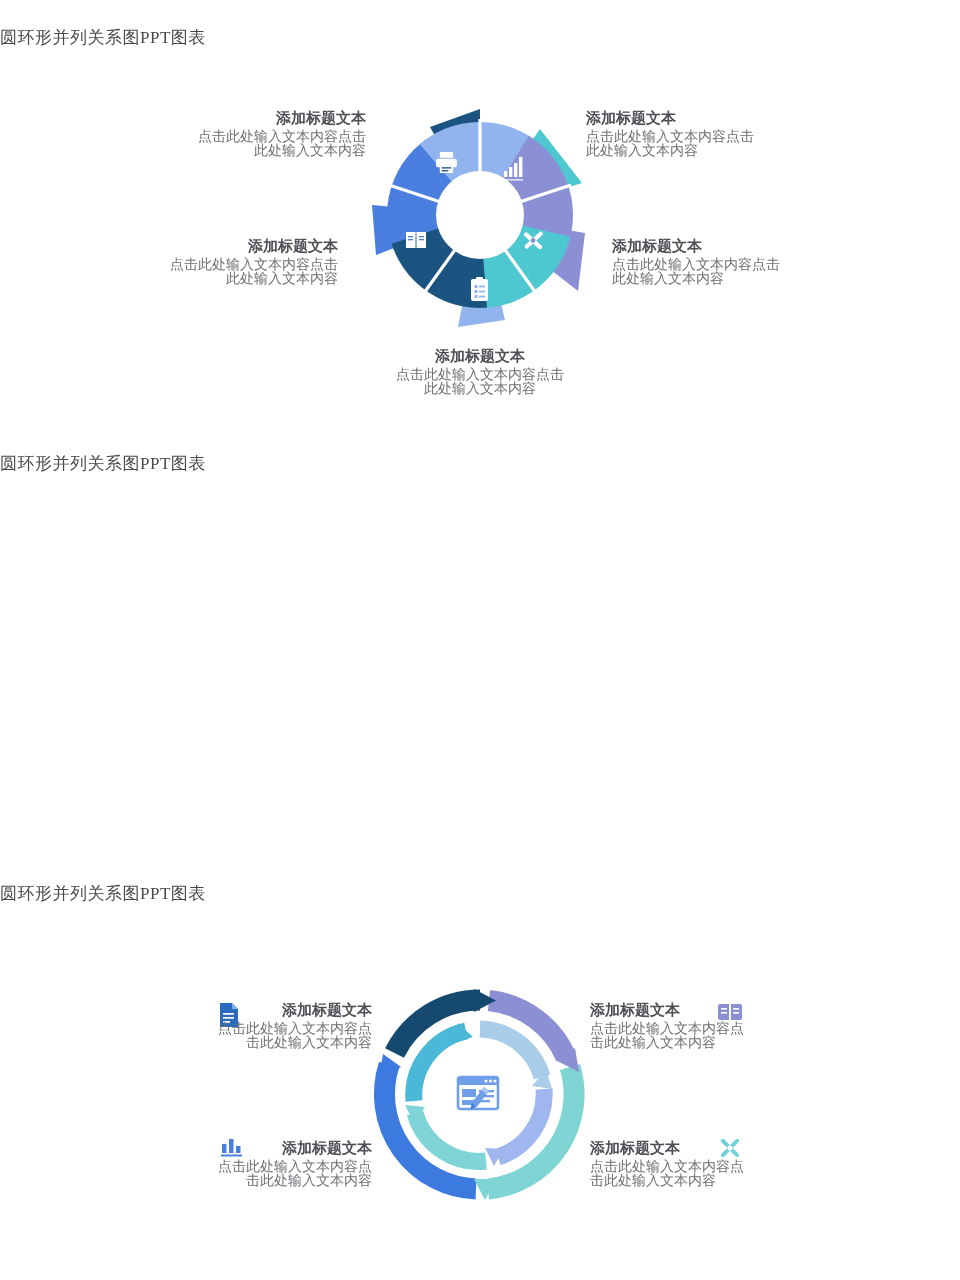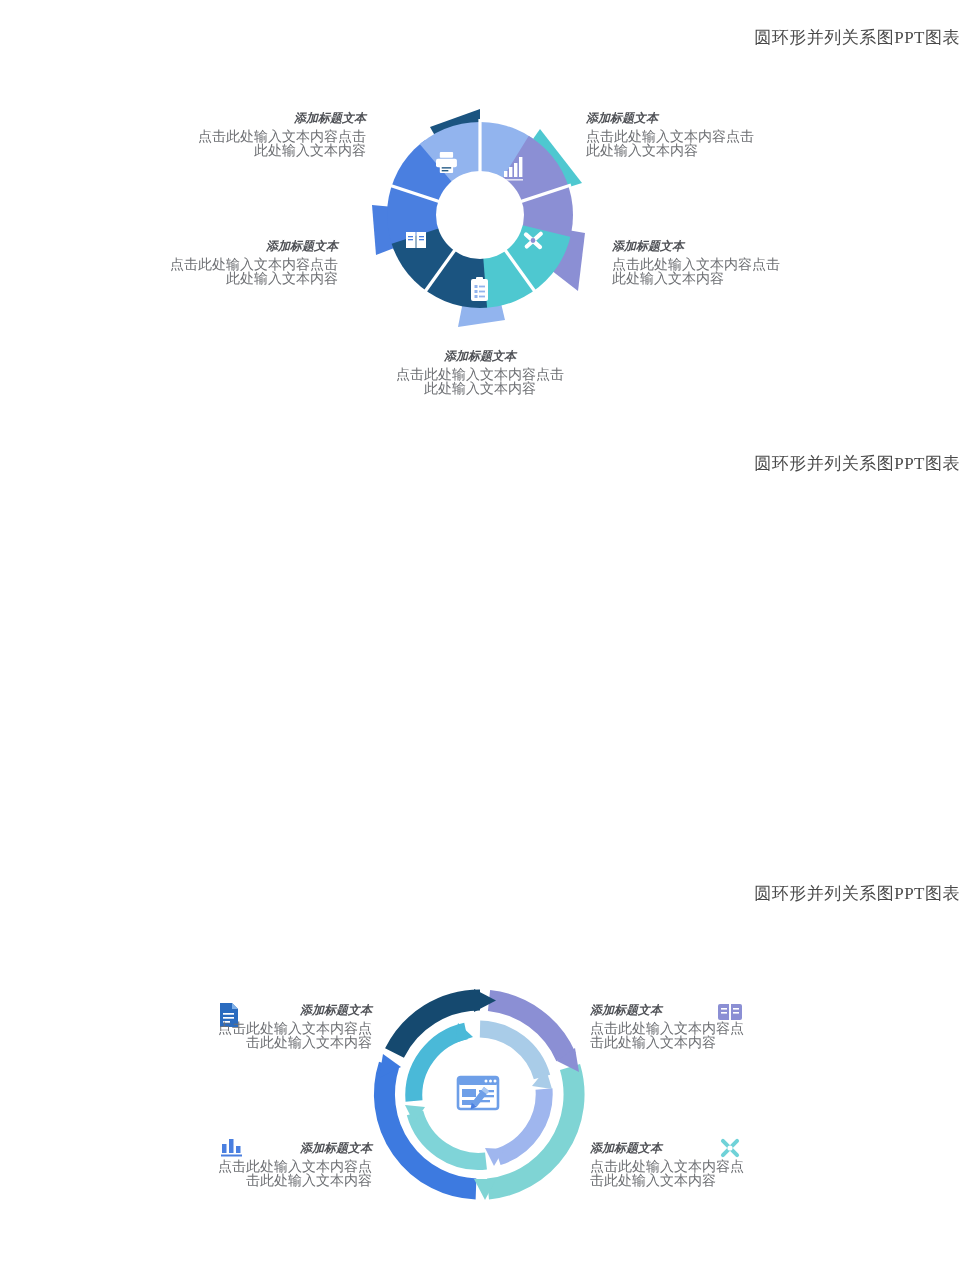--- a/index.html
+++ b/index.html
@@ -10,38 +10,37 @@
     font-family:"Liberation Sans","DejaVu Sans",sans-serif;
     color:#58595b;
     overflow:hidden;
   }
   .slide { position:relative; width:960px; }
   .slide-1 { height:430px; }
   .slide-2 { height:430px; }
   .slide-3 { height:420px; }
 
   .slide-title {
-    text-align:right;
+    text-align:left;
     font-family:"Liberation Serif","DejaVu Serif",serif;
     font-size:17px;
     color:#4a4a4a;
     letter-spacing:0.5px;
     padding-top:26px;
   }
   .slide-2 .slide-title { padding-top:22px; }
   .slide-3 .slide-title { padding-top:22px; }
 
   .tb { position:absolute; width:176px; }
   .tb .tb-title {
-    font-size:12px;
+    font-size:15px;
     font-weight:bold;
     color:#4e5055;
     line-height:16px;
     margin-bottom:4px;
-    font-style:italic;
   }
   .tb .tb-body {
     font-size:14px;
     color:#6d6f73;
     line-height:13.5px;
   }
   .tb.right { text-align:left; }
   .tb.left  { text-align:right; }
   .tb.center{ text-align:center; width:230px; }
 

